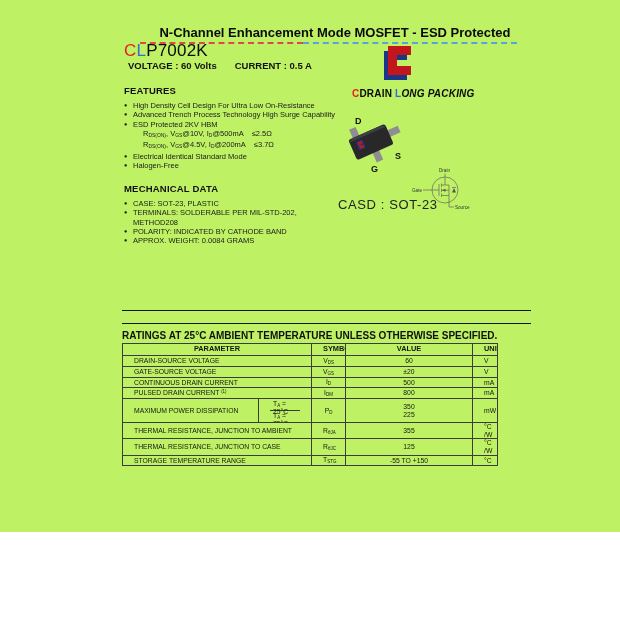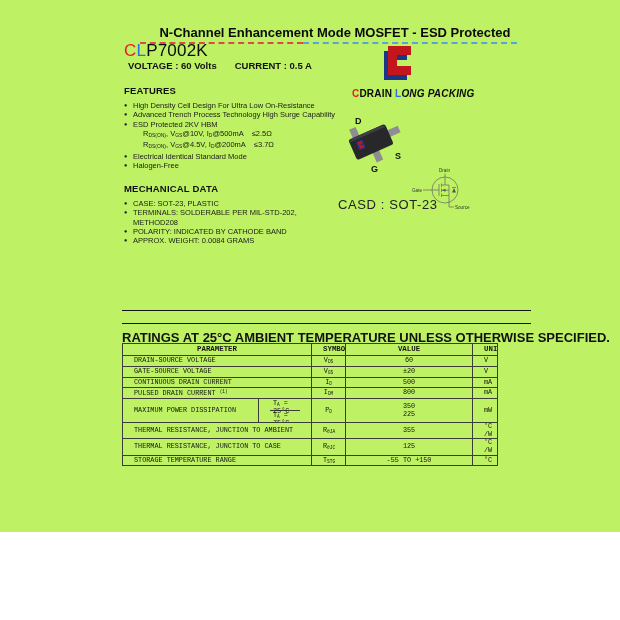--- a/index.html
+++ b/index.html
@@ -23,25 +23,25 @@
   .li-text{white-space:pre;}
   .li-text.ind{padding-left:10px;}
   .sub{font-size:.66em;vertical-align:-.25em;}
   .sup{font-size:.66em;vertical-align:.45em;}
   
   .brand-name{left:352px;top:88px;font-size:10px;font-weight:bold;letter-spacing:.2px;}
   .case-label{left:338px;top:197px;font-size:13px;letter-spacing:.6px;color:#222;}
   
   .rule{left:122px;width:409px;height:1.4px;background:#141414;}
   .ratings-title{left:122px;top:311.5px;font-size:8.2px;font-weight:bold;letter-spacing:.1px;}
-  .ratings-subtitle{left:122px;top:330px;font-size:13px;font-weight:bold;}
+  .ratings-subtitle{left:122px;top:330px;font-size:10px;font-weight:bold;}
   table.ratings{left:122px;top:343px;border-collapse:collapse;table-layout:fixed;width:375px;
     font-size:6.8px;color:#151515;}
   table.ratings th,table.ratings td{border:0.8px solid #3c3c3c;padding:0 11px;height:9.8px;
-    line-height:1.12;overflow:hidden;font-family:Liberation Mono, monospace;}
+    line-height:1.12;overflow:hidden;}
   table.ratings th{font-size:7.4px;font-weight:bold;text-align:center;height:11px;}
   td.c-param{text-align:left;}
   td.c-cond{text-align:left;padding:0;}
   .cond-line{padding:1px 3px;height:9px;}
   .cond-top{border-top:0.8px solid #3c3c3c;}
   td.c-sym,td.c-val,td.c-units{text-align:center;}
   
   .footer-rule{left:118px;top:587px;width:402px;height:2px;display:flex;}
   .footer-rule .fr-left{width:192px;background:#e79494;}
   .footer-rule .fr-right{width:210px;background:#8db8db;}

